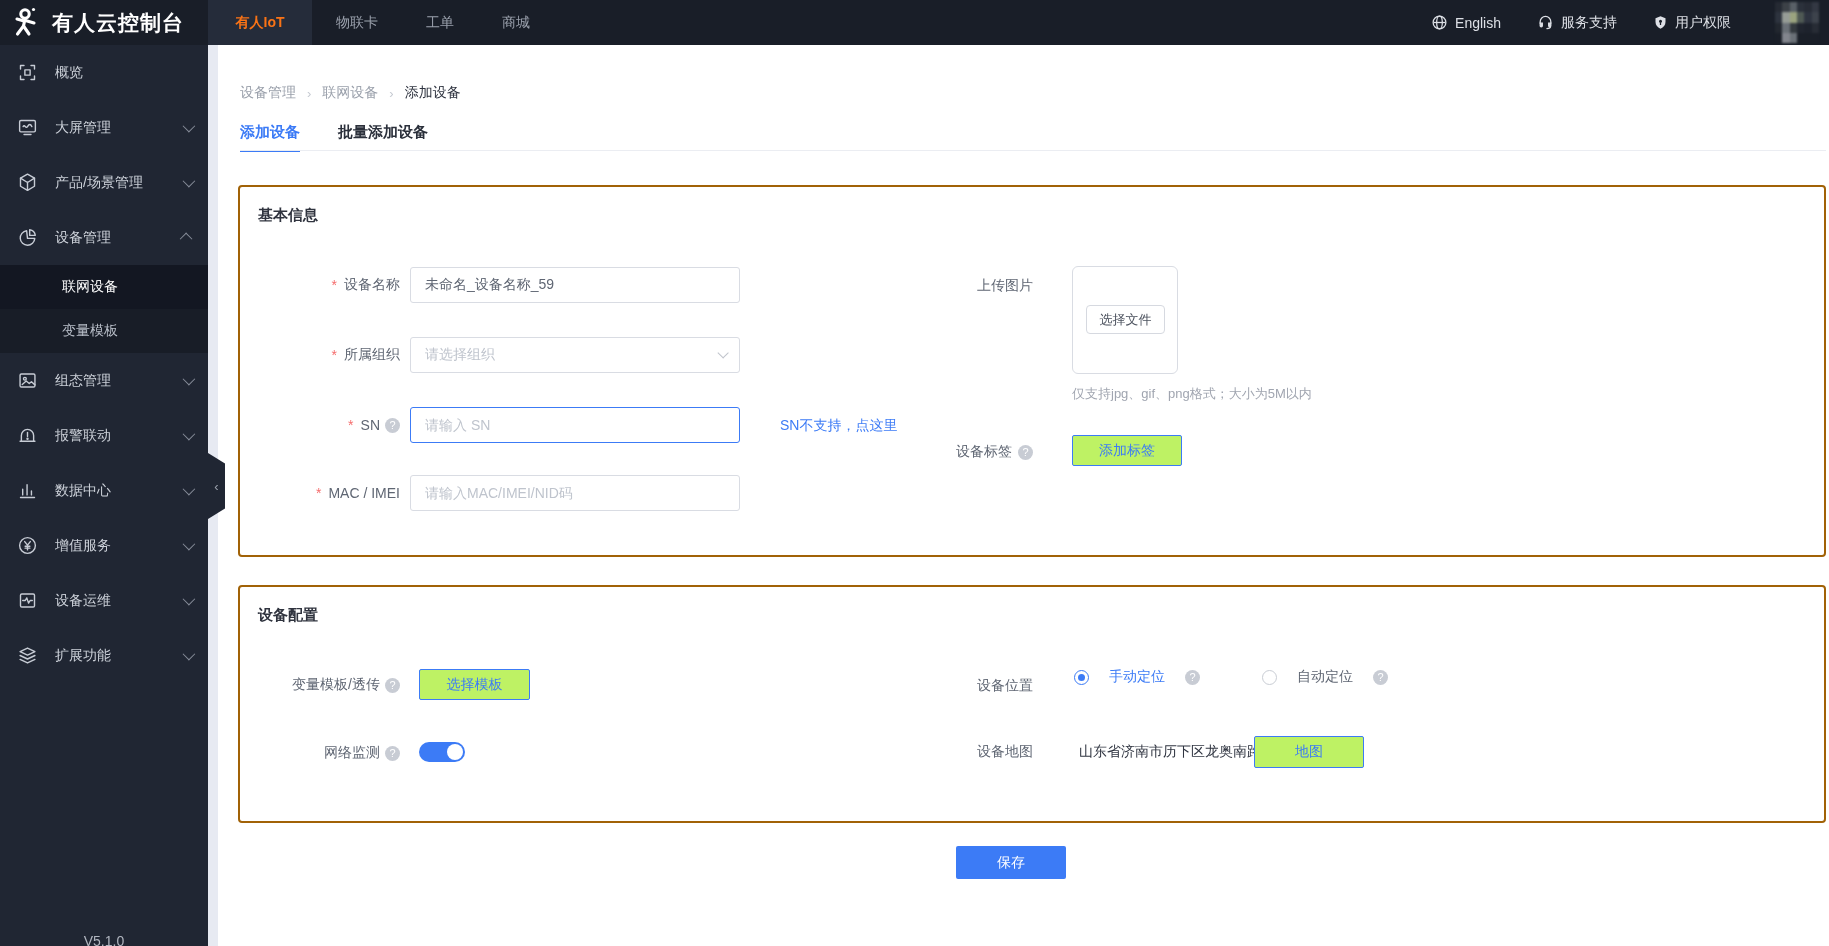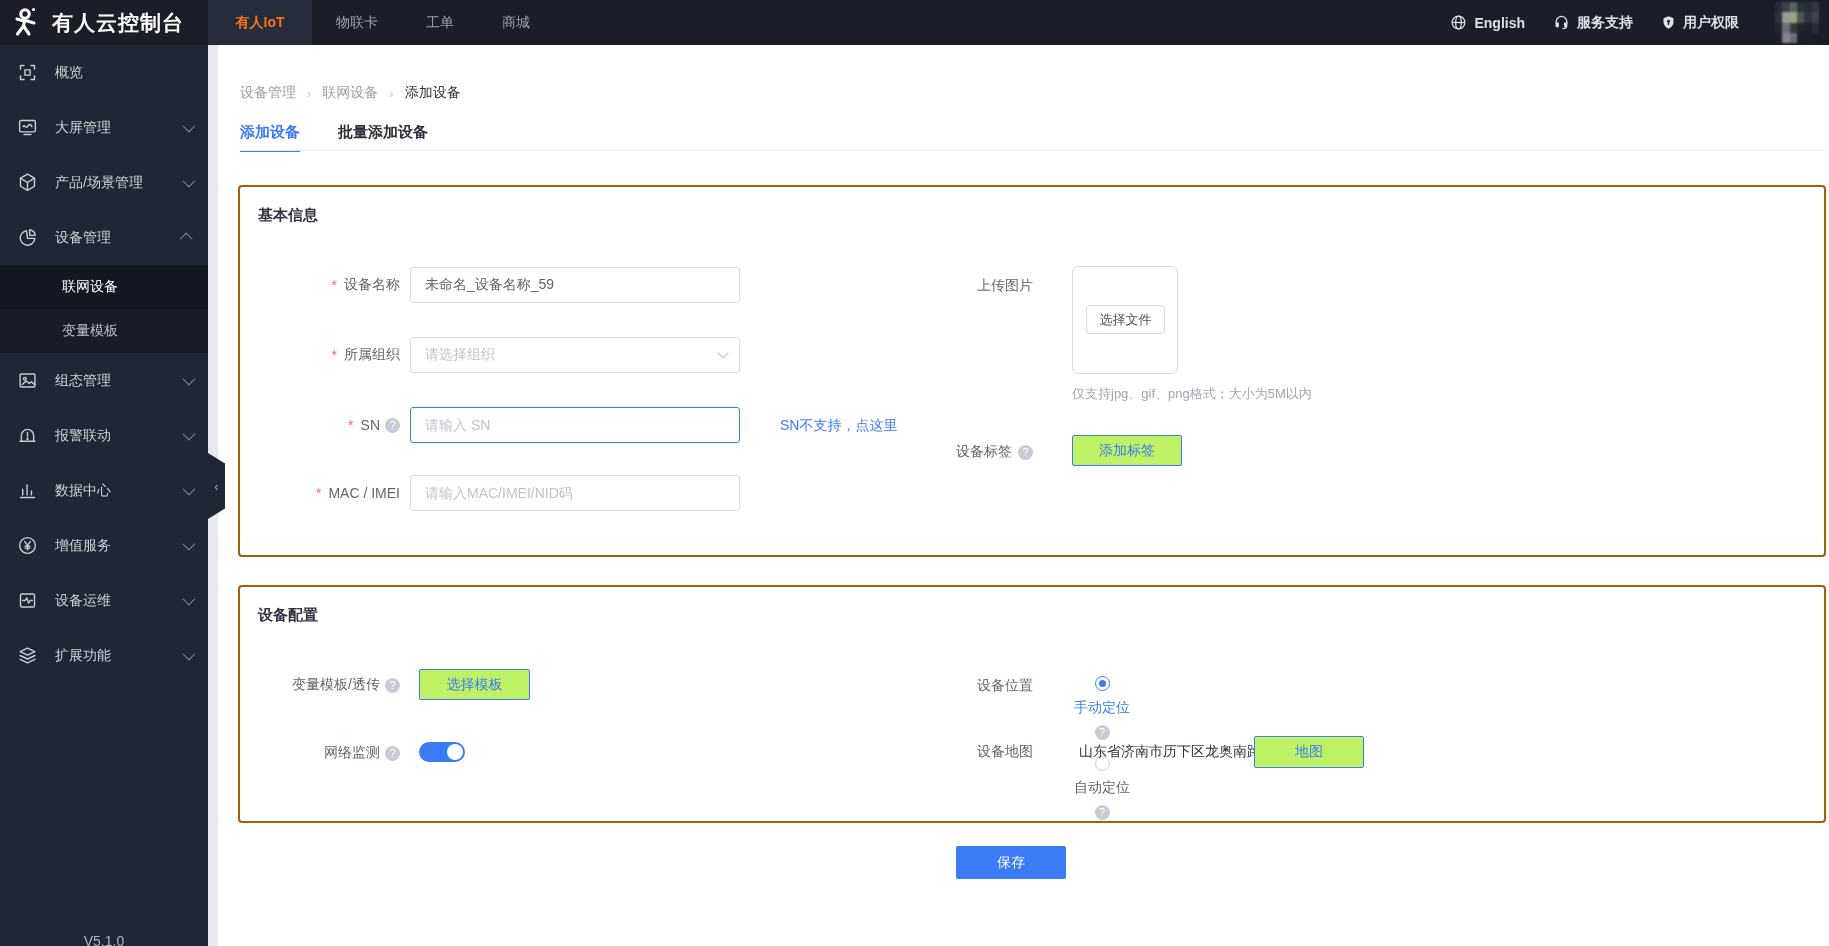--- a/index.html
+++ b/index.html
@@ -11,21 +11,21 @@
   }
   
   .topbar { position:absolute; left:0; top:0; width:1829px; height:45px;
     background:#191e28; display:flex; align-items:stretch; z-index:30; }
   .logo { width:208px; display:flex; align-items:center; gap:9px; padding-left:9px; flex:none; }
   .logo-title { color:#fff; font-size:21px; font-weight:700; letter-spacing:1px; white-space:nowrap; }
   .nav { display:flex; align-items:stretch; }
   .nav-item { display:flex; align-items:center; justify-content:center; padding:0 24px;
     color:#9ba1ad; font-size:14px; cursor:pointer; white-space:nowrap; }
   .nav-item.active { background:#252c3a; color:#f97316; min-width:104px; padding:0 26px;font-weight:bold; }
-  .top-right { margin-left:auto; display:flex; align-items:center; gap:28px; padding-right:10px;font-weight:bold; }
+  .top-right { margin-left:auto; display:flex; align-items:center; gap:36px; padding-right:10px; }
   .tr-item { display:flex; align-items:center; gap:7px; color:#dde0e6; font-size:14px; cursor:pointer; white-space:nowrap; }
   .tr-item svg { display:block; }
   .avatar { width:44px; height:41px; margin-left:8px; display:grid;
     grid-template-columns:repeat(6,1fr); grid-template-rows:repeat(4,1fr);
     filter:blur(1.3px); overflow:hidden; }
   .avatar i { display:block; }
   .av1{background:#252a33}.av2{background:#3c4147}.av3{background:#596067}.av4{background:#2b313b}
   .av5{background:#272c36}.av6{background:#333843}.av7{background:#2d333e}.av8{background:#969c96}
   .av9{background:#9aa37f}.av10{background:#4f5954}.av11{background:#2e3440}.av12{background:#3d434c}
   .av13{background:#22272f}.av14{background:#6a7077}.av15{background:#343a3f}.av16{background:#20252f}
@@ -102,21 +102,21 @@
     display:flex; align-items:center; justify-content:center; cursor:pointer; white-space:nowrap; }
   .upload-hint { position:absolute; left:832px; top:198px; font-size:13px; color:#a0a5b0; white-space:nowrap;text-align:right; }
 
   .btn-outline-blue { background:#bef264; border:1px solid #3c7bf6; color:#3c7bf6; font-size:14px;
     border-radius:2px; display:flex; align-items:center; justify-content:center; cursor:pointer; white-space:nowrap; }
 
   .switch { position:absolute; left:179px; top:155px; width:46px; height:20px; border-radius:10px;
     background:#3c7bf6; cursor:pointer; }
   .switch .knob { position:absolute; right:2px; top:2px; width:16px; height:16px; border-radius:50%; background:#fff; }
 
-  .radio-row { position:absolute; left:834px; top:89px; display:flex; align-items:center; gap:8px;flex-direction:column; }
+  .radio-row { position:absolute; left:834px; top:81px; display:flex; align-items:center; gap:20px; }
   .radio { width:15px; height:15px; border-radius:50%; flex:none; cursor:pointer; position:relative; }
   .radio.on { border:1px solid #3c7bf6; background:#fff; }
   .radio.on::after { content:""; position:absolute; left:3px; top:3px; width:7px; height:7px;
     border-radius:50%; background:#3c7bf6; }
   .radio.off { border:1px solid #c9cdd4; background:#fff; }
   .radio-label { font-size:14px; cursor:pointer; }
   .radio-label.sel { color:#3c7bf6; }
   .radio-label.unsel { color:#5f6673; }
   .radio-gap { width:22px; }
 

